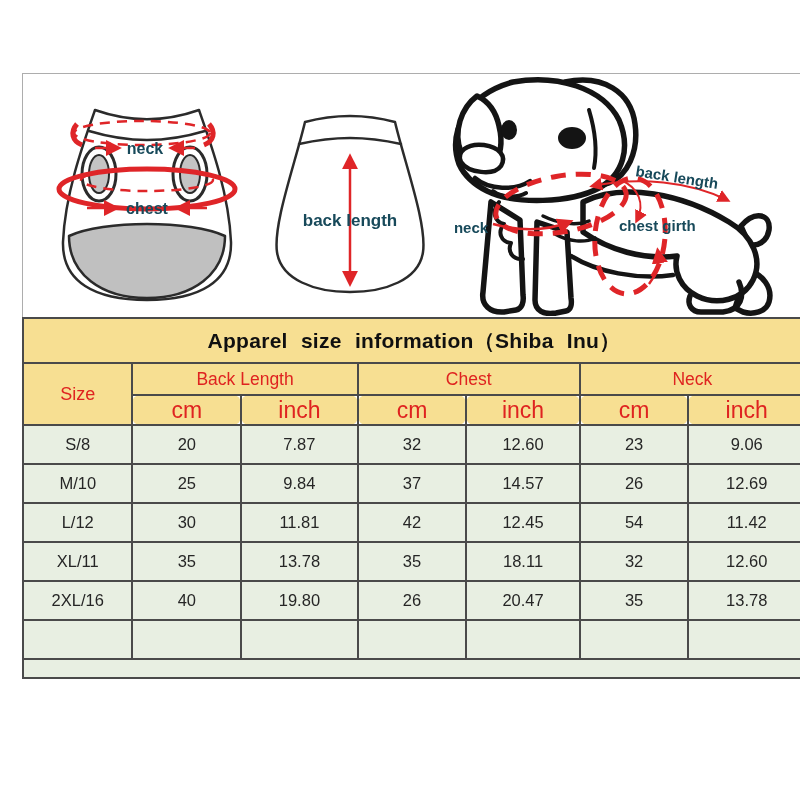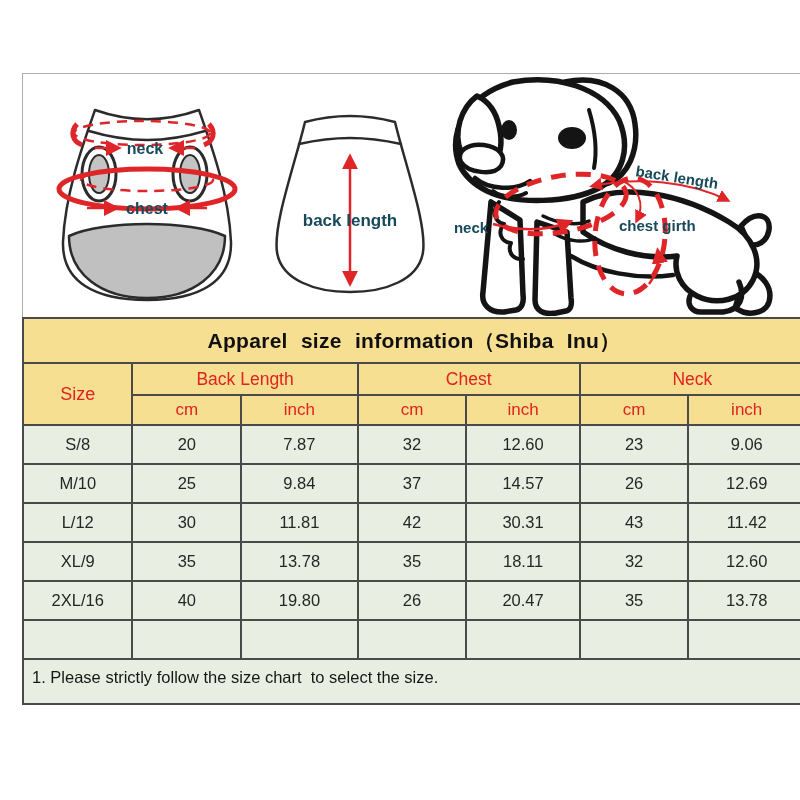--- a/index.html
+++ b/index.html
@@ -11,21 +11,21 @@
   .panel-ill svg{display:block;}
 
   .title-band{box-sizing:border-box;height:45px;background:#F7DF92;border:2px solid #4a4a4a;border-bottom:none;
     display:flex;align-items:center;justify-content:center;}
   .title-band span{font-size:21px;font-weight:bold;color:#101010;word-spacing:7px;letter-spacing:.3px;white-space:pre;}
 
   table.size-table{width:100%;border-collapse:collapse;table-layout:fixed;}
   table.size-table th, table.size-table td{border:2px solid #4a4a4a;text-align:center;vertical-align:middle;padding:0;}
   thead th{background:#F7DF92;color:#DF2320;font-weight:normal;}
   .group-row th{height:30px;font-size:17.5px;}
-  .unit-row th{height:28px;font-size:17px;}
+  .unit-row th{height:28px;font-size:23px;border-radius:8px;}
   th.size-head{font-size:18px;}
   tbody td{background:#E8EFE2;color:#262626;font-size:16.5px;height:37px;margin-top:40px;}
 
   .notes{box-sizing:border-box;background:#E8EFE2;border:2px solid #4a4a4a;border-top:none;
     padding:5px 10px 12px 8px;color:#161616;}
   .note-line{font-size:16.5px;line-height:1.55;white-space:pre-wrap;}
 
   text.diagram-label{fill:#17495A;font-weight:bold;font-family:"Liberation Sans","DejaVu Sans",sans-serif;}
 </style>
 </head>
@@ -155,26 +155,26 @@
           <td>37</td>
           <td>14.57</td>
           <td>26</td>
           <td>12.69</td>
         </tr>
         <tr>
           <td>L/12</td>
           <td>30</td>
           <td>11.81</td>
           <td>42</td>
-          <td>30.31</td>
-          <td>43</td>
+          <td>12.45</td>
+          <td>54</td>
           <td>11.42</td>
         </tr>
         <tr>
-          <td>XL/9</td>
+          <td>XL/11</td>
           <td>35</td>
           <td>13.78</td>
           <td>35</td>
           <td>18.11</td>
           <td>32</td>
           <td>12.60</td>
         </tr>
         <tr>
           <td>2XL/16</td>
           <td>40</td>
@@ -190,17 +190,16 @@
           <td></td>
           <td></td>
           <td></td>
           <td></td>
           <td></td>
         </tr>
       </tbody>
     </table>
 
     <div class="notes">
-      <div class="note-line">1. Please strictly follow the size chart  to select the size.</div>
     </div>
 
   </div>
 </div>
 
 </body></html>

